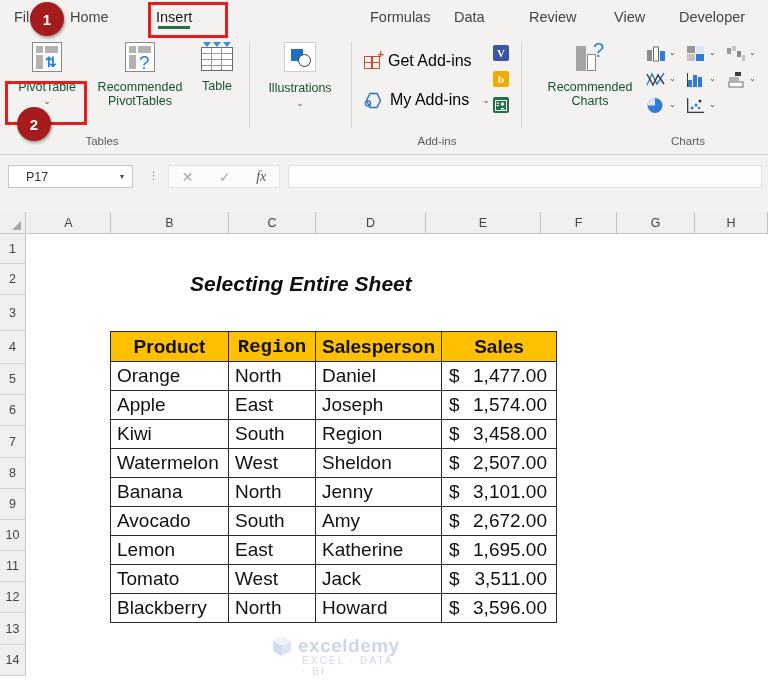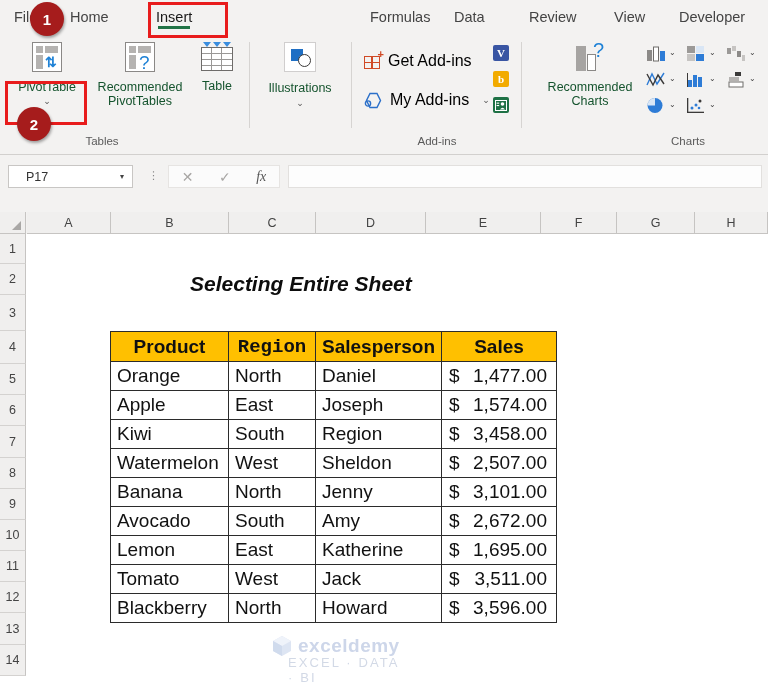--- a/index.html
+++ b/index.html
@@ -167,21 +167,21 @@
     position: absolute; border-radius: 50%; background: #a61c1c;
     color: #fff; font-size: 15px; font-weight: bold;
     display: flex; align-items: center; justify-content: center;
     box-shadow: 1px 2px 3px rgba(0,0,0,0.35);
   }
 
   
   .wm { position: absolute; display: flex; align-items: center; gap: 6px; opacity: 0.92; }
   .wm .cube { width: 20px; height: 22px; position: relative; }
   .wm .name { font-size: 19px; font-weight: bold; color: #c9d3e8; letter-spacing: 0.5px; }
-  .wm .tag { position: absolute; left: 16px; top: 20px; font-size: 13px; color: #cfd6e4; letter-spacing: 2.1px; }
+  .wm .tag { position: absolute; left: 30px; top: 20px; font-size: 10px; color: #cfd6e4; letter-spacing: 2.1px; }
 </style>
 </head>
 <body>
 
 <div id="app">
 
   <div class="tabstrip">
     <div class="tab" style="left:6px;">
         <span>File</span>
       </div>

